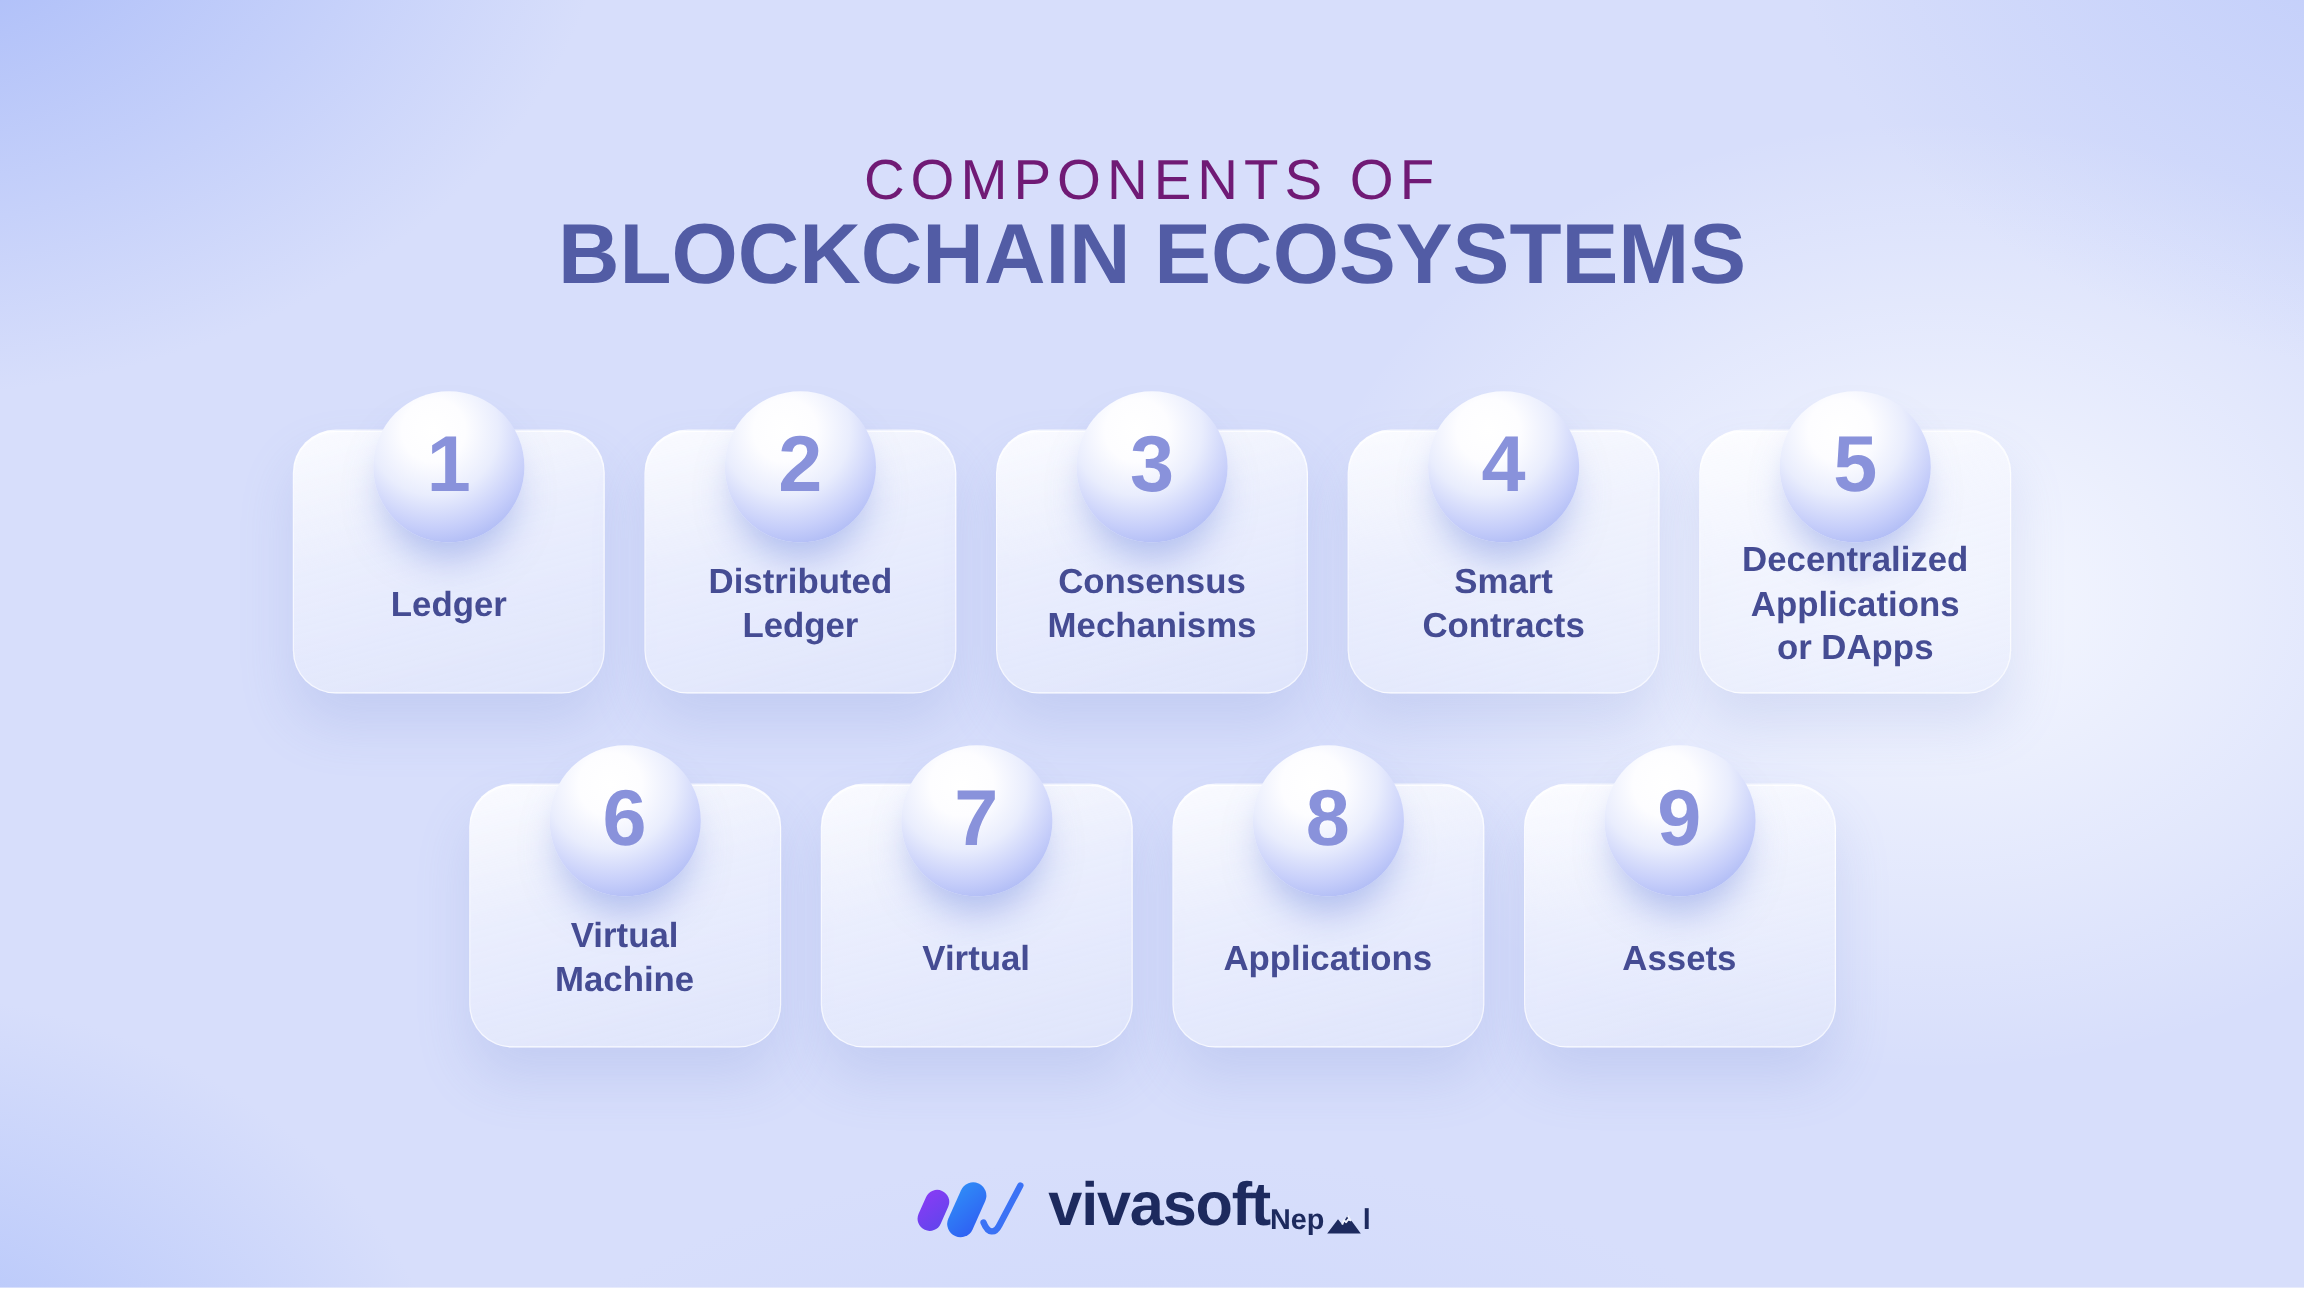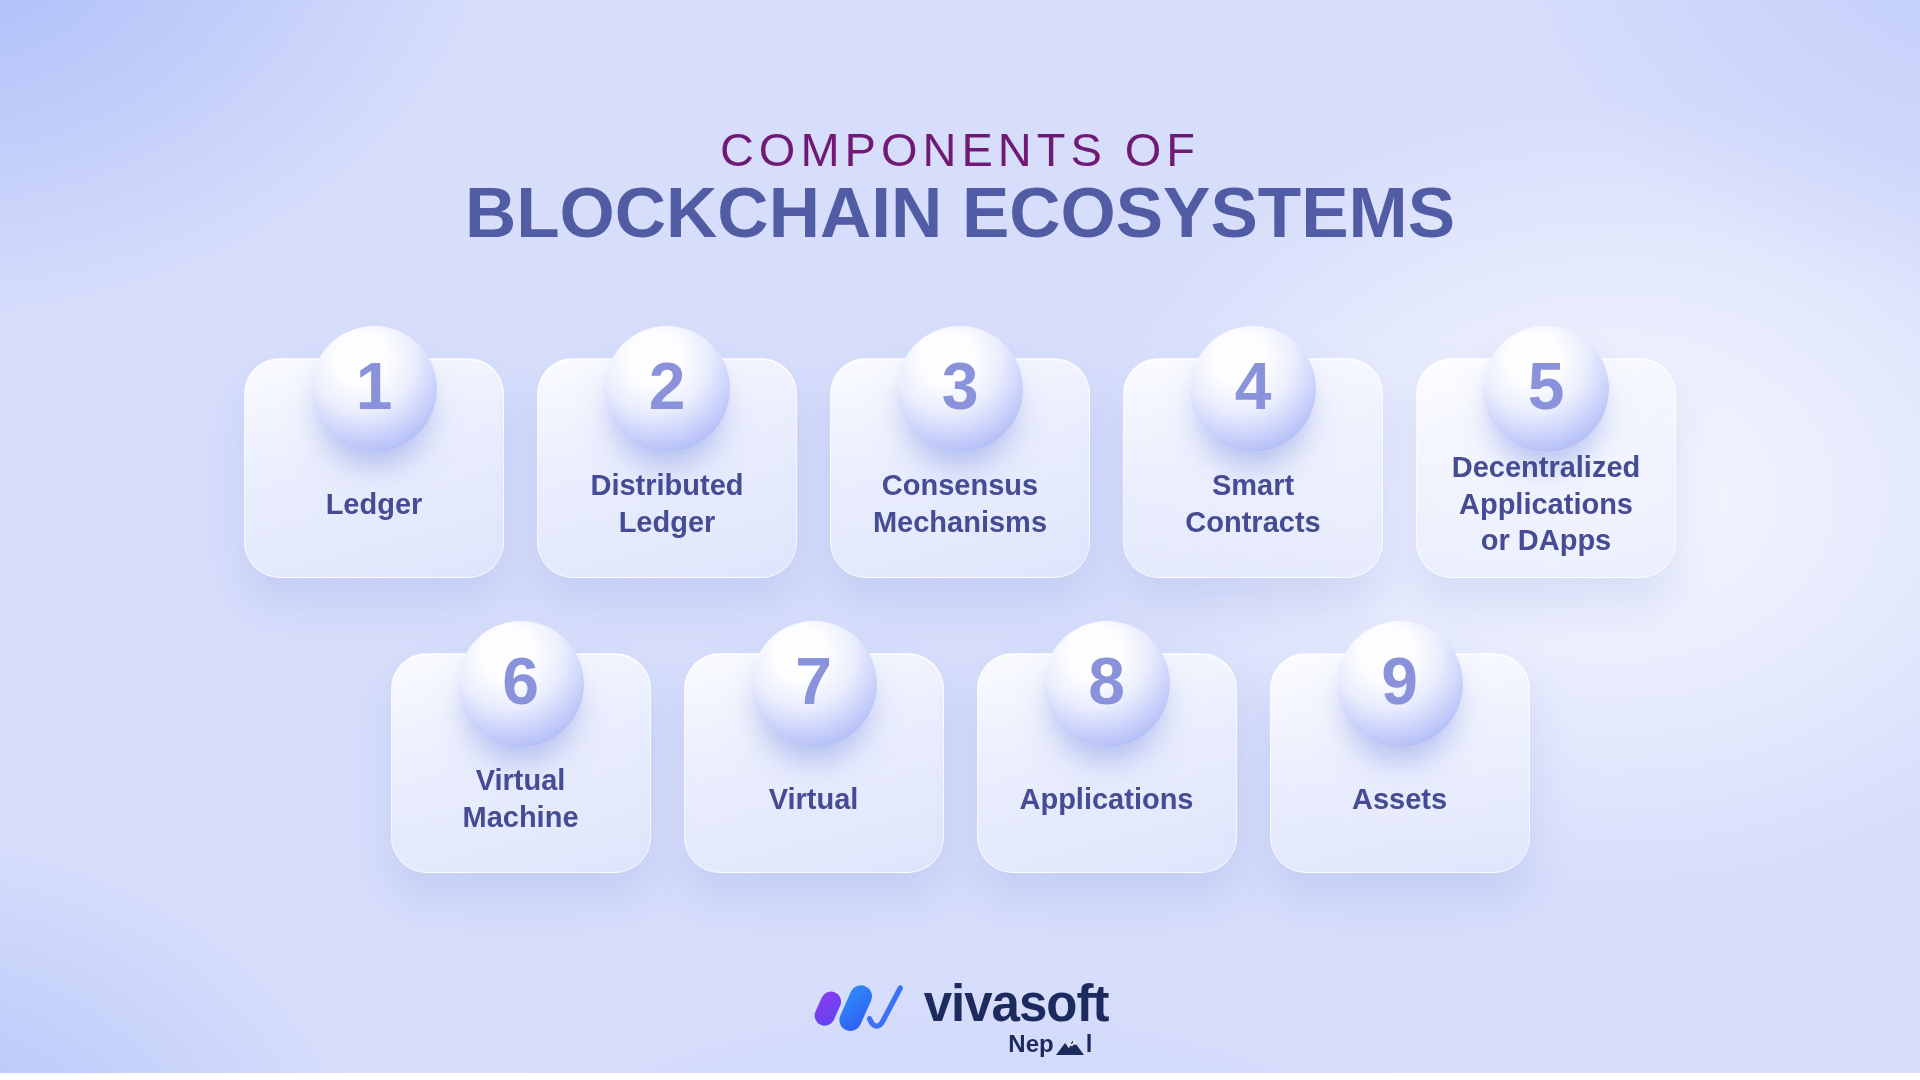--- a/index.html
+++ b/index.html
@@ -71,21 +71,21 @@
     font-size: 29px; font-weight: 700; line-height: 1.26;
     color: #454c93;
   }
 
   
   .footer {
     position: absolute; top: 978px; left: 0; width: 100%;
     display: flex; justify-content: center; align-items: flex-start; gap: 16px;
   }
   .logo-mark { width: 96px; height: 64px; margin-top: 2px; }
-  .logo-text { display: flex; flex-direction: column; align-items: flex-end; }
+  .logo-text { display: flex; flex-direction: row; align-items: flex-end; }
   .wordmark {
     font-size: 51px; font-weight: 700; letter-spacing: -1px;
     color: #1d2a5e; line-height: 1;
   }
   .nepal {
     display: flex; align-items: baseline; gap: 1px;
     margin-top: 3px; margin-right: 16px;
     font-size: 24px; font-weight: 700; color: #1d2a5e; line-height: 1; justify-content: center;
   }
   .mountain-icon { width: 30px; height: 17px; align-self: flex-end; }

